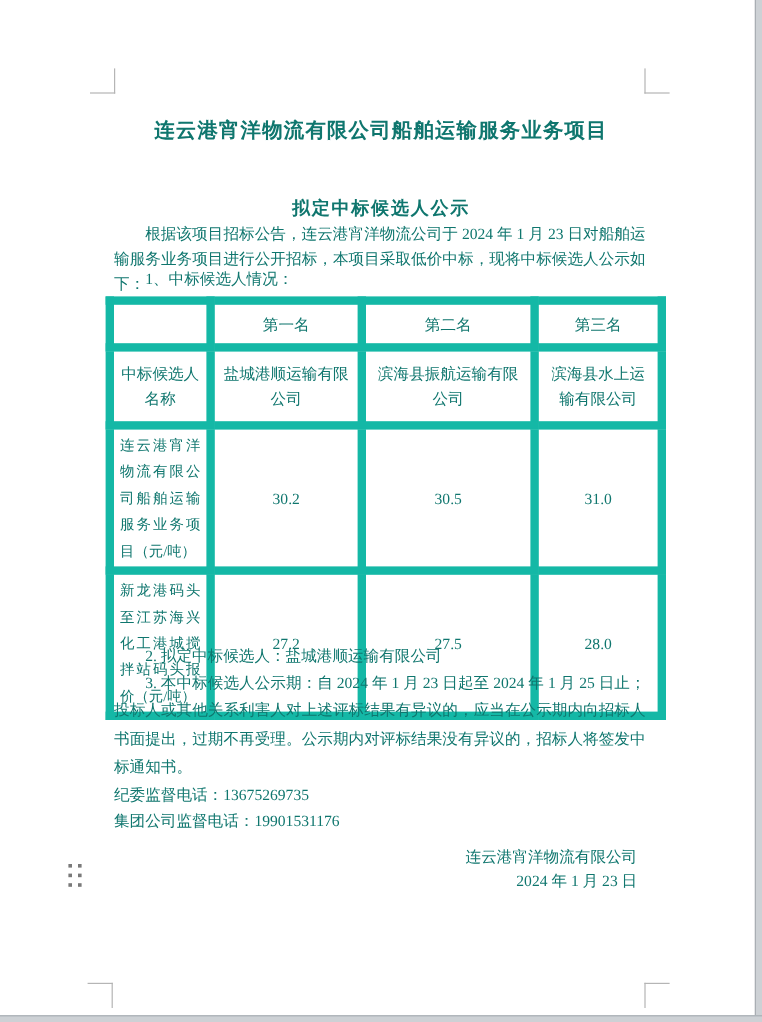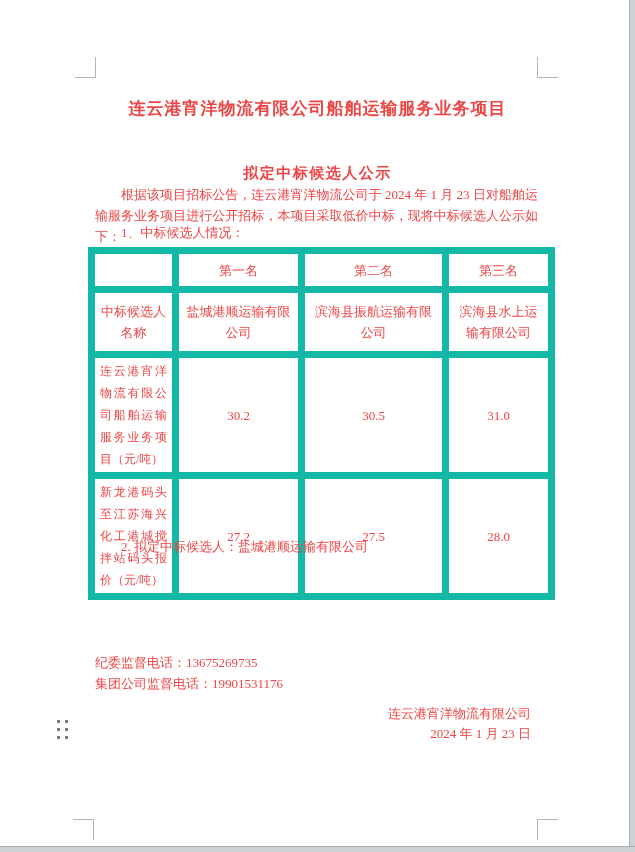--- a/index.html
+++ b/index.html
@@ -1,21 +1,21 @@
 <!DOCTYPE html>
 <html><head>
 <meta charset="utf-8">
 <style>
   html,body{margin:0;padding:0;background:#ffffff;}
   .page{
     position:relative;
     width:635px;height:852px;
     background:#ffffff;
     font-family:"Liberation Serif","DejaVu Serif",serif;
-    color:#ef4444;
+    color:#0f766e;
     overflow:hidden;
   }
   
   .edge-right{position:absolute;top:0;right:0;width:5px;height:852px;background:#cdd1d5;border-left:1px solid #a9aeb3;}
   .edge-bottom{position:absolute;left:0;bottom:0;width:635px;height:5px;background:#cdd1d5;border-top:1px solid #a9aeb3;}
   
   .mark{position:absolute;width:20px;height:20px;}
   .mark-tl{left:75px;top:57px;border-right:1px solid #b5b5b5;border-bottom:1px solid #b5b5b5;}
   .mark-tr{left:537px;top:57px;border-left:1px solid #b5b5b5;border-bottom:1px solid #b5b5b5;}
   .mark-bl{left:73px;top:819px;border-right:1px solid #b5b5b5;border-top:1px solid #b5b5b5;}
@@ -96,20 +96,21 @@
     <tr class="price2">
       <td class="rowlabel">新龙港码头至江苏海兴化工港城搅拌站码头报价（元/吨）</td>
       <td class="num">27.2</td>
       <td class="num">27.5</td>
       <td class="num">28.0</td>
     </tr>
   </tbody>
     </table>
 
   <div class="item2 bodytext">2. 拟定中标候选人：盐城港顺运输有限公司</div>
+  <div class="item3 bodytext">3. 本中标候选人公示期：自 2024 年 1 月 23 日起至 2024 年 1 月 25 日止；投标人或其他关系利害人对上述评标结果有异议的，应当在公示期内向招标人书面提出，过期不再受理。公示期内对评标结果没有异议的，招标人将签发中标通知书。</div>
 
   <div class="phones">
     <div><span>纪委监督电话：</span><span>13675269735</span></div>
     <div><span>集团公司监督电话：</span><span>19901531176</span></div>
   </div>
 
   <div class="signature">
     <div>连云港宵洋物流有限公司</div>
     <div>2024 年 1 月 23 日</div>
   </div>

